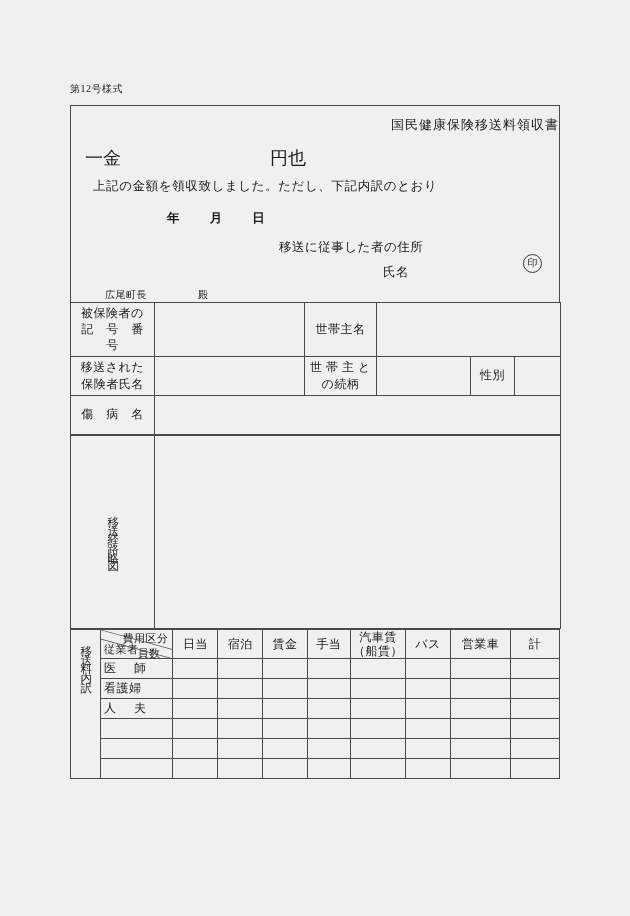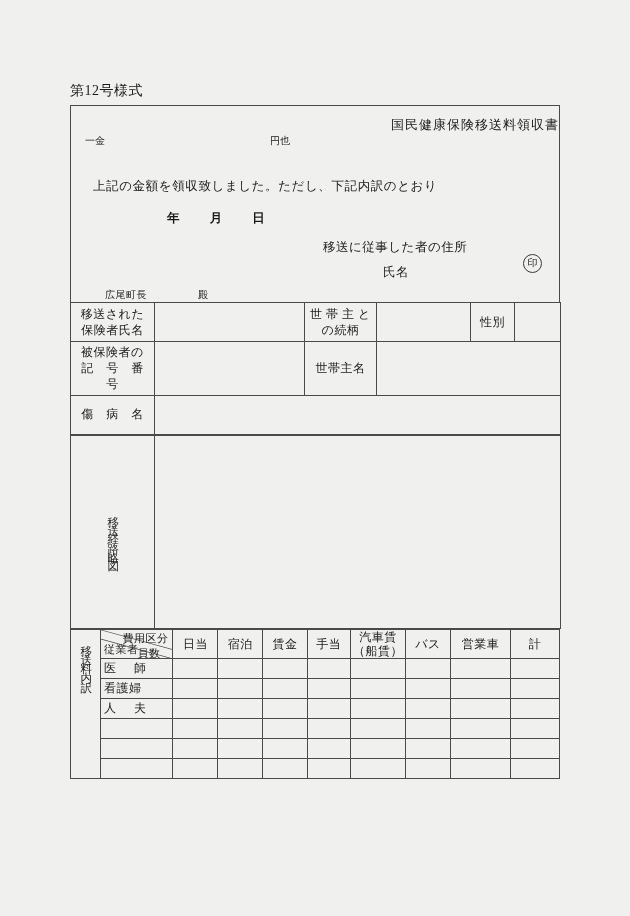--- a/index.html
+++ b/index.html
@@ -19,21 +19,21 @@
     position: absolute;
     left: 0; top: 0;
     width: 630px;
     height: 916px;
     background: #f0f0ee;
   }
   .form-number {
     position: absolute;
     left: 70px;
     top: 82px;
-    font-size: 14px;
+    font-size: 10px;
     letter-spacing: 0.5px;
   }
   .doc {
     position: absolute;
     left: 70px;
     top: 105px;
     width: 490px;
   }
 
   
@@ -48,22 +48,22 @@
     position: absolute;
     left: 0; right: 0;
     top: 10px;
     text-align: right;
     font-size: 13px;
     letter-spacing: 1px;
   }
   .amount-row {
     position: absolute;
     left: 14px;
-    top: 28px;
-    font-size: 10px;
+    top: 40px;
+    font-size: 18px;
   }
   .amount-row .yen {
     position: absolute;
     left: 185px;
     top: 0;
     white-space: nowrap;
   }
   .receipt-line {
     position: absolute;
     left: 22px;
@@ -79,21 +79,20 @@
     letter-spacing: 0.5px;
     font-weight: bold;
   }
   .date-line span { margin-right: 26px; }
   .addr-line {
     position: absolute;
     left: 208px;
     top: 133px;
     font-size: 12.5px;
     letter-spacing: 0.5px;
-    margin-left: 44px;
   }
   .name-line {
     position: absolute;
     left: 312px;
     top: 158px;
     font-size: 12.5px;
     letter-spacing: 0.5px;
   }
   .seal {
     position: absolute;
@@ -241,40 +240,40 @@
         <col style="width:84px">
         <col style="width:150px">
         <col style="width:72px">
         <col style="width:94px">
         <col style="width:44px">
         <col style="width:46px">
       </colgroup>
       <tbody>
           <tr>
         <td class="lbl" style="height:34px">
+          <div>被保険者の</div>
+          <div>記　号　番　号</div>
+        </td>
+        <td class="blank"></td>
+        <td class="lbl">世帯主名</td>
+        <td class="blank" colspan="3"></td>
+      </tr>
+      <tr>
+        <td class="lbl" style="height:34px">
           <div>移送された</div>
           <div>保険者氏名</div>
         </td>
         <td class="blank"></td>
         <td class="lbl">
           <div>世 帯 主 と</div>
           <div>の続柄</div>
         </td>
         <td class="blank"></td>
         <td class="lbl">性別</td>
         <td class="blank"></td>
-      </tr>
-      <tr>
-        <td class="lbl" style="height:34px">
-          <div>被保険者の</div>
-          <div>記　号　番　号</div>
-        </td>
-        <td class="blank"></td>
-        <td class="lbl">世帯主名</td>
-        <td class="blank" colspan="3"></td>
       </tr>
       <tr>
         <td class="lbl" style="height:34px">傷　病　名</td>
         <td class="blank" colspan="5"></td>
       </tr>
     </tbody>
       </table>
 
     <table class="grid">
       <colgroup>

